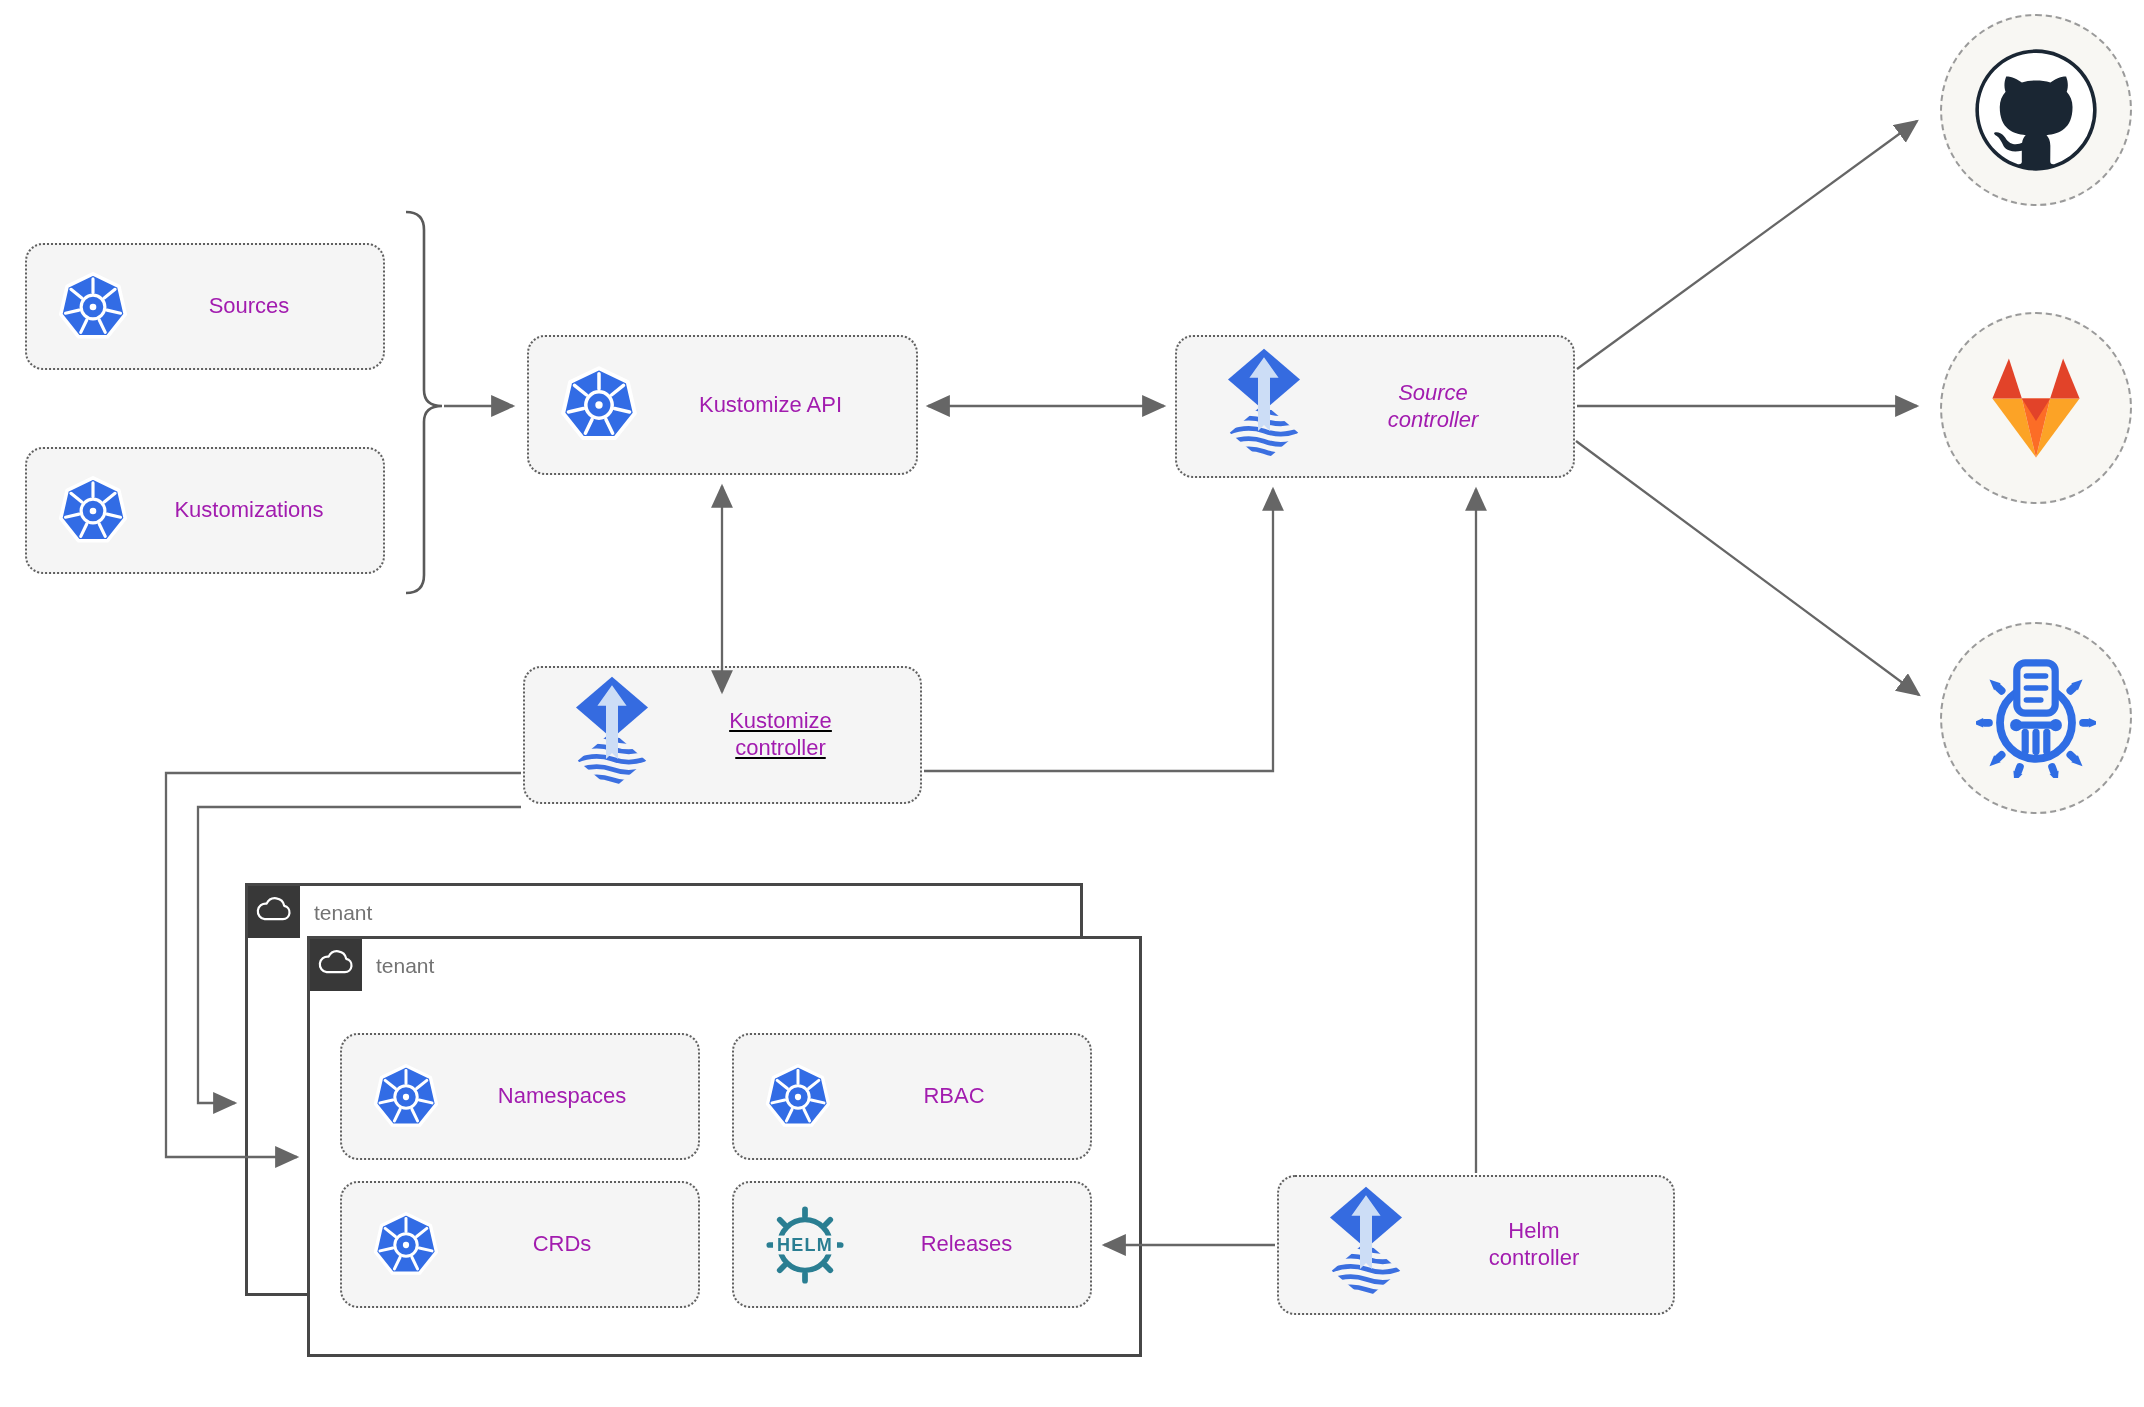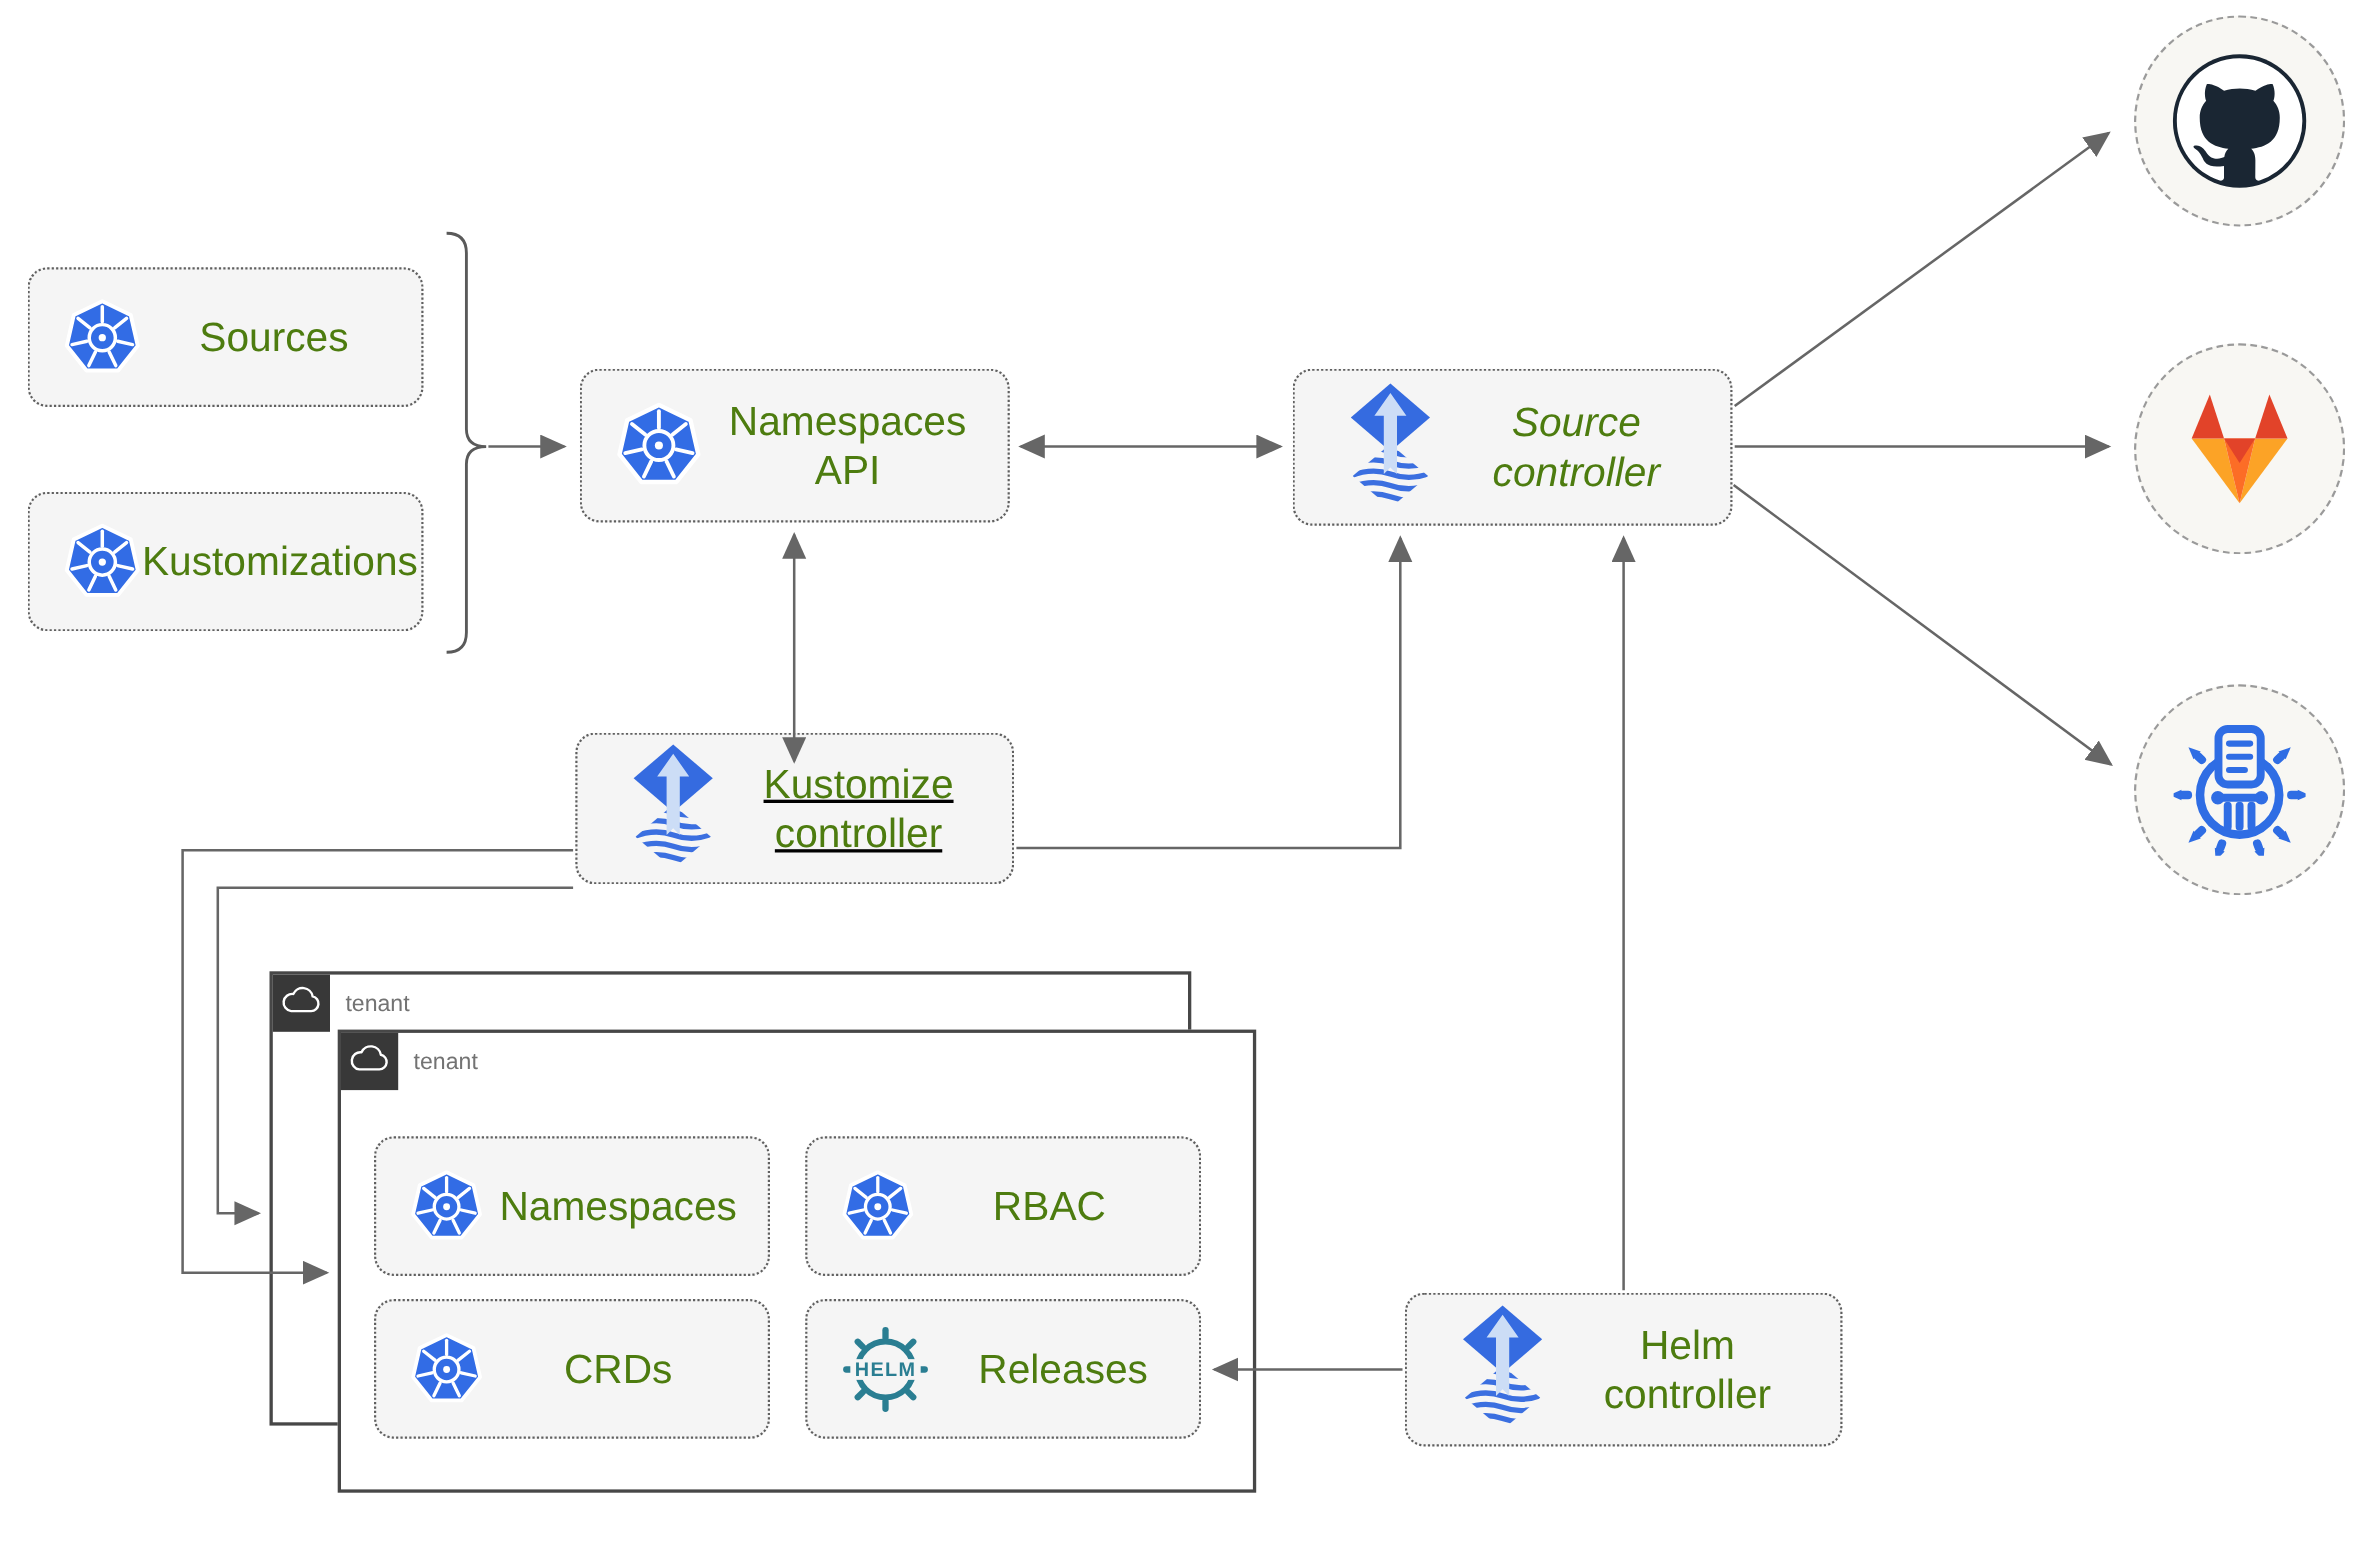--- a/index.html
+++ b/index.html
@@ -3,21 +3,21 @@
 <meta charset="utf-8">
 <style>
   html,body{margin:0;padding:0;background:#ffffff;}
   .stage{position:relative;width:2144px;height:1407px;background:#ffffff;overflow:hidden;
          font-family:"Liberation Sans",sans-serif;}
   
   .node{position:absolute;display:flex;align-items:center;background:#f5f5f5;
         border:2.5px dotted #5f5f5f;border-radius:18px;box-sizing:border-box;}
   .node .icon{flex:0 0 auto;margin-left:30px;display:block;}
   .node .icon.flux{margin-left:44px;}
-  .node .label{flex:1 1 auto;text-align:center;font-size:37px;color:#4d7c0f;
+  .node .label{flex:1 1 auto;text-align:center;font-size:22px;color:#a21caf;
                line-height:1.22;padding-right:14px;}
   
   .tenant{position:absolute;background:#ffffff;border:3px solid #474747;box-sizing:border-box;}
   .tenant .corner{position:absolute;left:0;top:0;width:52px;height:52px;background:#383838;
                   display:flex;align-items:center;justify-content:center;}
   .tenant .tlabel{position:absolute;left:66px;top:0;height:52px;line-height:54px;
                   font-size:21px;color:#737373;}
   
   .endpoint{position:absolute;width:192px;height:192px;border-radius:50%;
             border:2.5px dashed #9a9a9a;background:#f8f7f3;box-sizing:border-box;
@@ -115,21 +115,21 @@
     <svg class="icon" width="72" height="72" viewBox="0 0 100 100">
         <use href="#k8s-logo"></use>
       </svg>
     <div class="label">Kustomizations</div>
   </div>
 
   <div class="node z3" style="left:527px;top:335px;width:391px;height:140px;">
     <svg class="icon" width="80" height="80" viewBox="0 0 100 100">
         <use href="#k8s-logo"></use>
       </svg>
-    <div class="label">Namespaces API</div>
+    <div class="label">Kustomize API</div>
   </div>
 
   <div class="node z3" style="left:1175px;top:335px;width:400px;height:143px;font-style:italic;">
     <svg class="icon flux" width="86" height="120" viewBox="0 0 100 140">
         <use href="#flux-logo"></use>
       </svg>
     <div class="label">
       <div>Source</div>
       <div>controller</div>
     </div>

